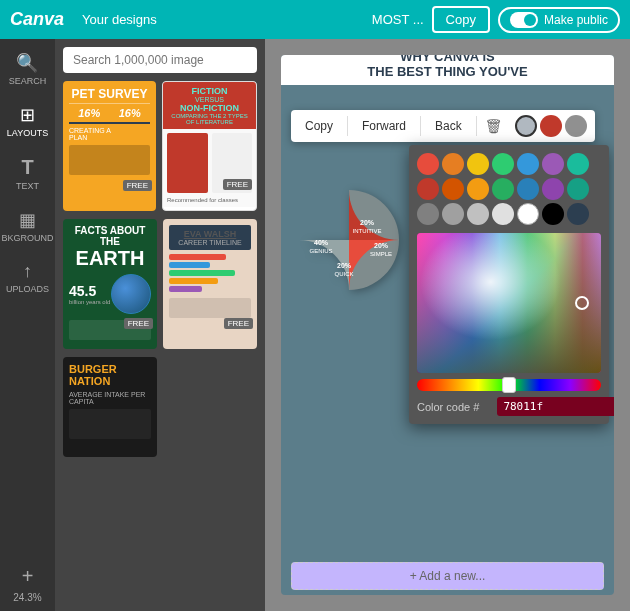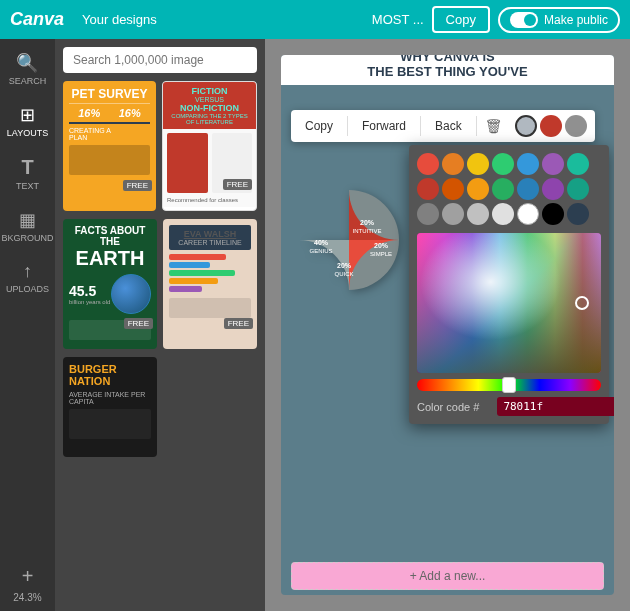--- a/index.html
+++ b/index.html
@@ -159,21 +159,21 @@
 
     
     .best-features { color: white; font-size: 9px; }
     .bf-title { font-size: 11px; font-weight: bold; margin-bottom: 4px; letter-spacing: 1px; }
     .bf-item { display: flex; gap: 4px; margin-bottom: 2px; align-items: center; }
     .bf-icon { font-size: 10px; }
 
     
     .add-row {
       position: absolute; bottom: 8px; left: 10px; right: 10px;
-      background: #f9a8d4; border-radius: 4px; padding: 6px; text-align: center;
+      background: #c4b5fd; border-radius: 4px; padding: 6px; text-align: center;
       color: #666; font-size: 12px; cursor: pointer; border: 1px dashed #ccc;
     }
   </style>
 </head>
 <body>
 
 <div class="header">
   <span class="logo">Canva</span>
   <span class="header-nav">Your designs</span>
   <button class="most-btn">MOST ...</button>

